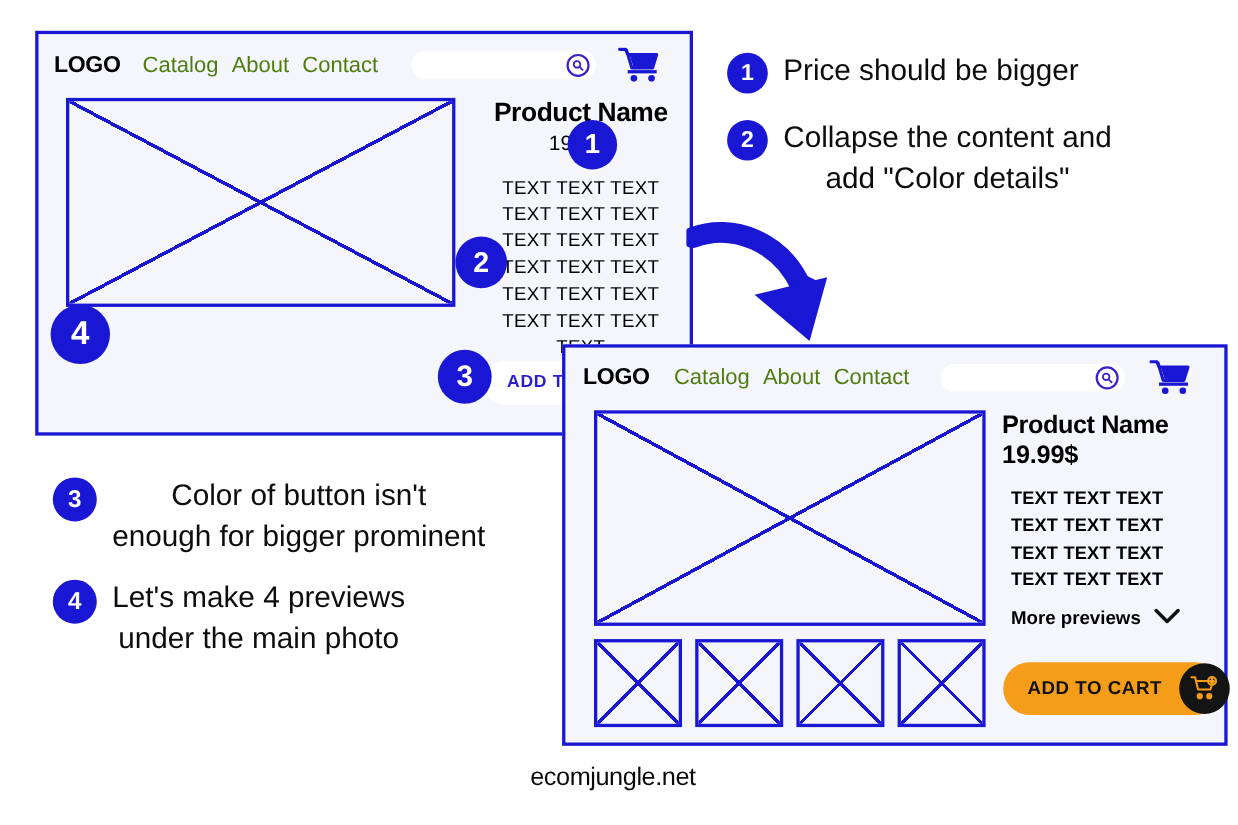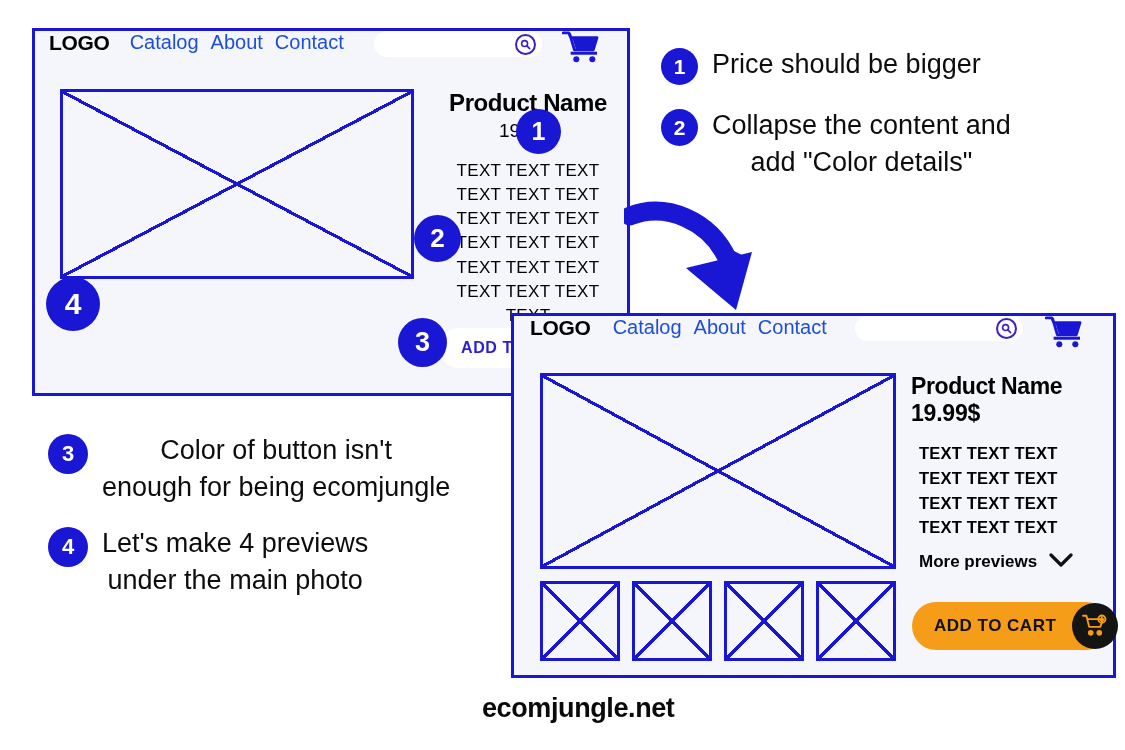--- a/index.html
+++ b/index.html
@@ -18,34 +18,34 @@
 
   
   .mock {
     position: absolute;
     background: #f4f6fb;
     border: 3px solid #1a17d4;
     box-sizing: border-box;
   }
   .mock-header {
     display: flex;
-    align-items: flex-start;
+    align-items: center;
     box-sizing: border-box;
     width: 100%;
   }
   .logo {
     font-weight: bold;
     color: #000;
     letter-spacing: -0.3px;
   }
   .navlinks {
     display: flex;
     align-items: baseline;
   }
-  .navlink { color: #1d4ed8; white-space: nowrap; }
+  .navlink { color: #4d7c0f; white-space: nowrap; }
 
   .searchbox {
     background: #ffffff;
     border-radius: 40px;
     position: relative;
     display: flex;
     align-items: center;
   }
   .search-icon {
     position: absolute;
@@ -187,22 +187,22 @@
   }
 
   
   #arrow { position: absolute; left: 624px; top: 198px; }
 
   
   #footer {
     position: absolute;
     left: 482px;
     top: 693px;
-    font-size: 27px;
-    font-weight: bold;
+    font-size: 23px;
+    font-weight: normal;
     letter-spacing: -0.4px;
     color: #0a0a0a;
   }
 
   
   .float-badge { position: absolute; z-index: 5; }
 </style>
 </head>
 <body>
 
@@ -349,21 +349,21 @@
 
 <div class="note" style="left:661px; top:107px; width:430px;">
   <div class="badge" style="width:37px;height:37px;font-size:21px;">2</div>
   <div class="note-text">Collapse the content and
 add "Color details"</div>
 </div>
 
 <div class="note" style="left:48px; top:432px; width:470px;">
   <div class="badge" style="width:40px;height:40px;font-size:22px;">3</div>
   <div class="note-text">Color of button isn't
-enough for being ecomjungle</div>
+enough for bigger prominent</div>
 </div>
 
 <div class="note" style="left:48px; top:525px; width:440px;">
   <div class="badge" style="width:40px;height:40px;font-size:22px;">4</div>
   <div class="note-text">Let's make 4 previews
 under the main photo</div>
 </div>
 
 <div id="footer">ecomjungle.net</div>
 

